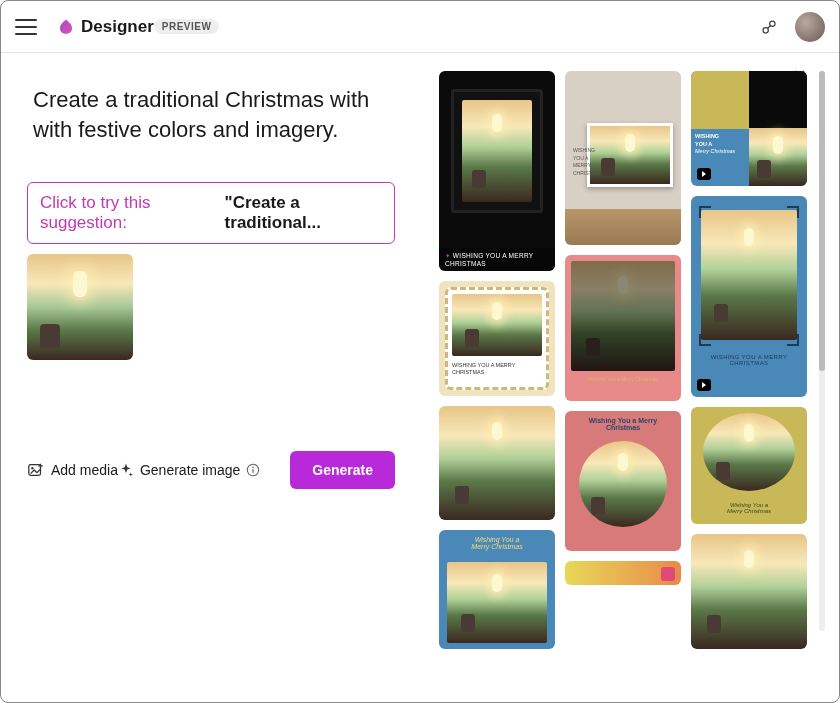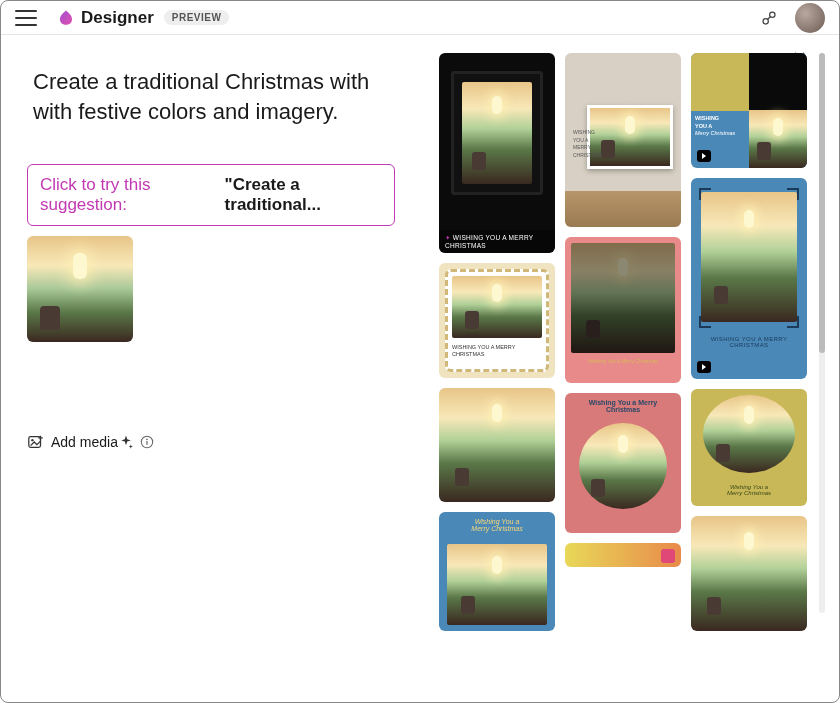--- a/index.html
+++ b/index.html
@@ -1,23 +1,23 @@
 <!DOCTYPE html>
 <html><head>
 <meta charset="utf-8">
 <style>
   * { box-sizing: border-box; margin: 0; padding: 0; }
   body { font-family: "Segoe UI", -apple-system, sans-serif; background: #fff; width: 840px; height: 703px; overflow: hidden; border: 1px solid #888; border-radius: 8px; }
-  .header { display: flex; align-items: center; height: 34px; padding: 0 14px; border-bottom: 1px solid #e5e5e5; }
+  .header { display: flex; align-items: center; height: 52px; padding: 0 14px; border-bottom: 1px solid #e5e5e5; }
   .hamburger { width: 22px; height: 16px; display: flex; flex-direction: column; justify-content: space-between; cursor: pointer; }
   .hamburger span { height: 2px; background: #333; border-radius: 1px; width: 100%; }
   .logo { display: flex; align-items: center; margin-left: 20px; gap: 6px; }
   .logo-icon { width: 18px; height: 18px; }
   .logo-text { font-weight: 600; font-size: 17px; color: #1a1a1a; }
-  .preview-badge { font-size: 10px; font-weight: 600; color: #555; background: #eee; padding: 2px 8px; border-radius: 10px; margin-left: 10px; letter-spacing: 0.5px; }
+  .preview-badge { font-size: 10px; font-weight: 600; color: #555; background: #eee; padding: 2px 8px; border-radius: 10px; letter-spacing: 0.5px; }
   .header-right { margin-left: auto; display: flex; align-items: center; gap: 16px; }
   .collab-icon { width: 20px; height: 20px; cursor: pointer; }
   .avatar { width: 30px; height: 30px; border-radius: 50%; background: radial-gradient(circle at 35% 35%, #b8a8a0, #6b5a52); cursor: pointer; }
 
   .main { display: flex; height: calc(100% - 46px); }
   .left-panel { width: 420px; padding: 24px 26px 0 26px; position: relative; }
   .describe-row { display: flex; align-items: center; gap: 6px; margin-bottom: 22px; }
   .describe-title { font-size: 19px; font-weight: 600; color: #1a1a1a; }
   .info-icon { width: 14px; height: 14px; }
 
@@ -111,26 +111,28 @@
             <path d="M4 14 L8 10 L11 13 L15 9" stroke="#333" stroke-width="1.4" fill="none"></path>
           <path d="M15 3v5M12.5 5.5h5" stroke="#333" stroke-width="1.4"></path>
         </svg>
         <span>Add media</span>
       </div>
       <div class="action-item">
         <svg width="16" height="16" viewBox="0 0 20 20">
           <path d="M10 2l1.5 4.5L16 8l-4.5 1.5L10 14l-1.5-4.5L4 8l4.5-1.5z" fill="#333"></path>
           <path d="M16 13l.7 2 2 .7-2 .7-.7 2-.7-2-2-.7 2-.7z" fill="#333"></path>
         </svg>
+        <span>Generate image</span>
         <svg class="info-icon" viewBox="0 0 16 16">
           <circle cx="8" cy="8" r="6.5" fill="none" stroke="#666" stroke-width="1.2"></circle>
           <circle cx="8" cy="5" r="0.9" fill="#666"></circle>
             <rect x="7.3" y="7" width="1.4" height="4.2" fill="#666"></rect>
         </svg>
       </div>
+      <button class="generate-btn">Generate</button>
     </div>
   </div>
 
   <div class="right-panel">
     <span class="close-x">✕</span>
 
     <div class="gallery-wrap">
     <div class="gallery">
 
       <div class="col">

